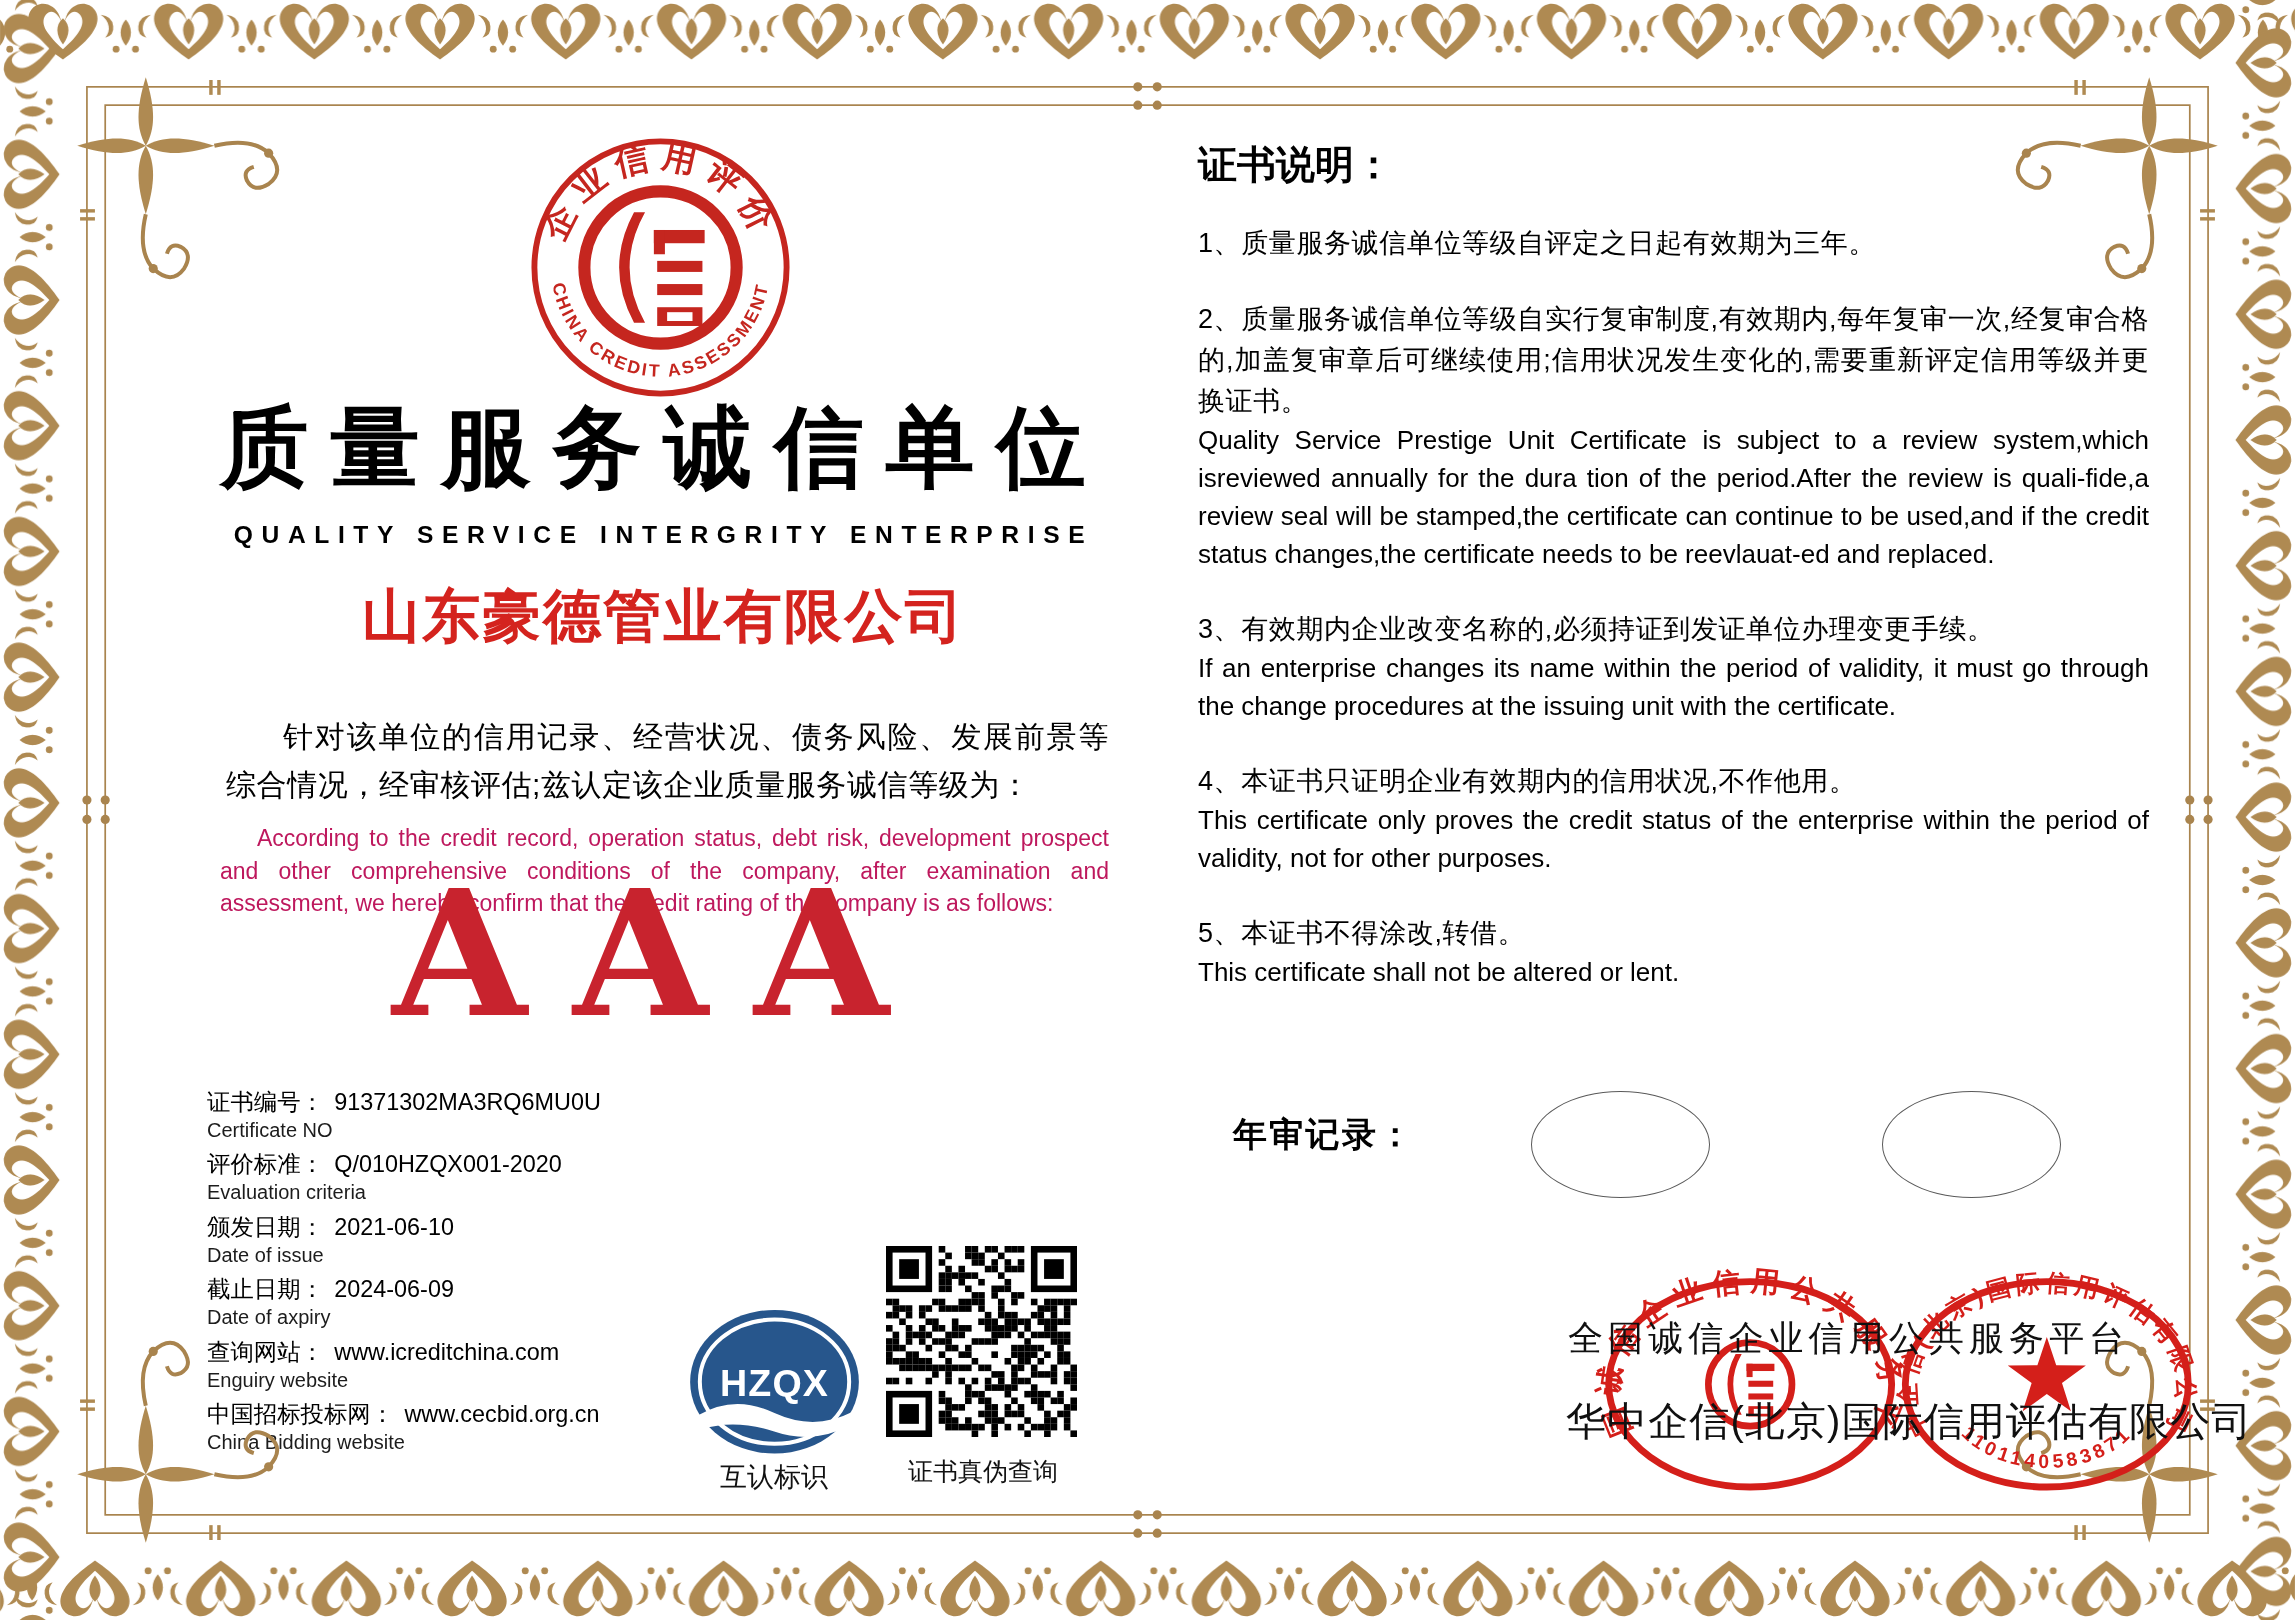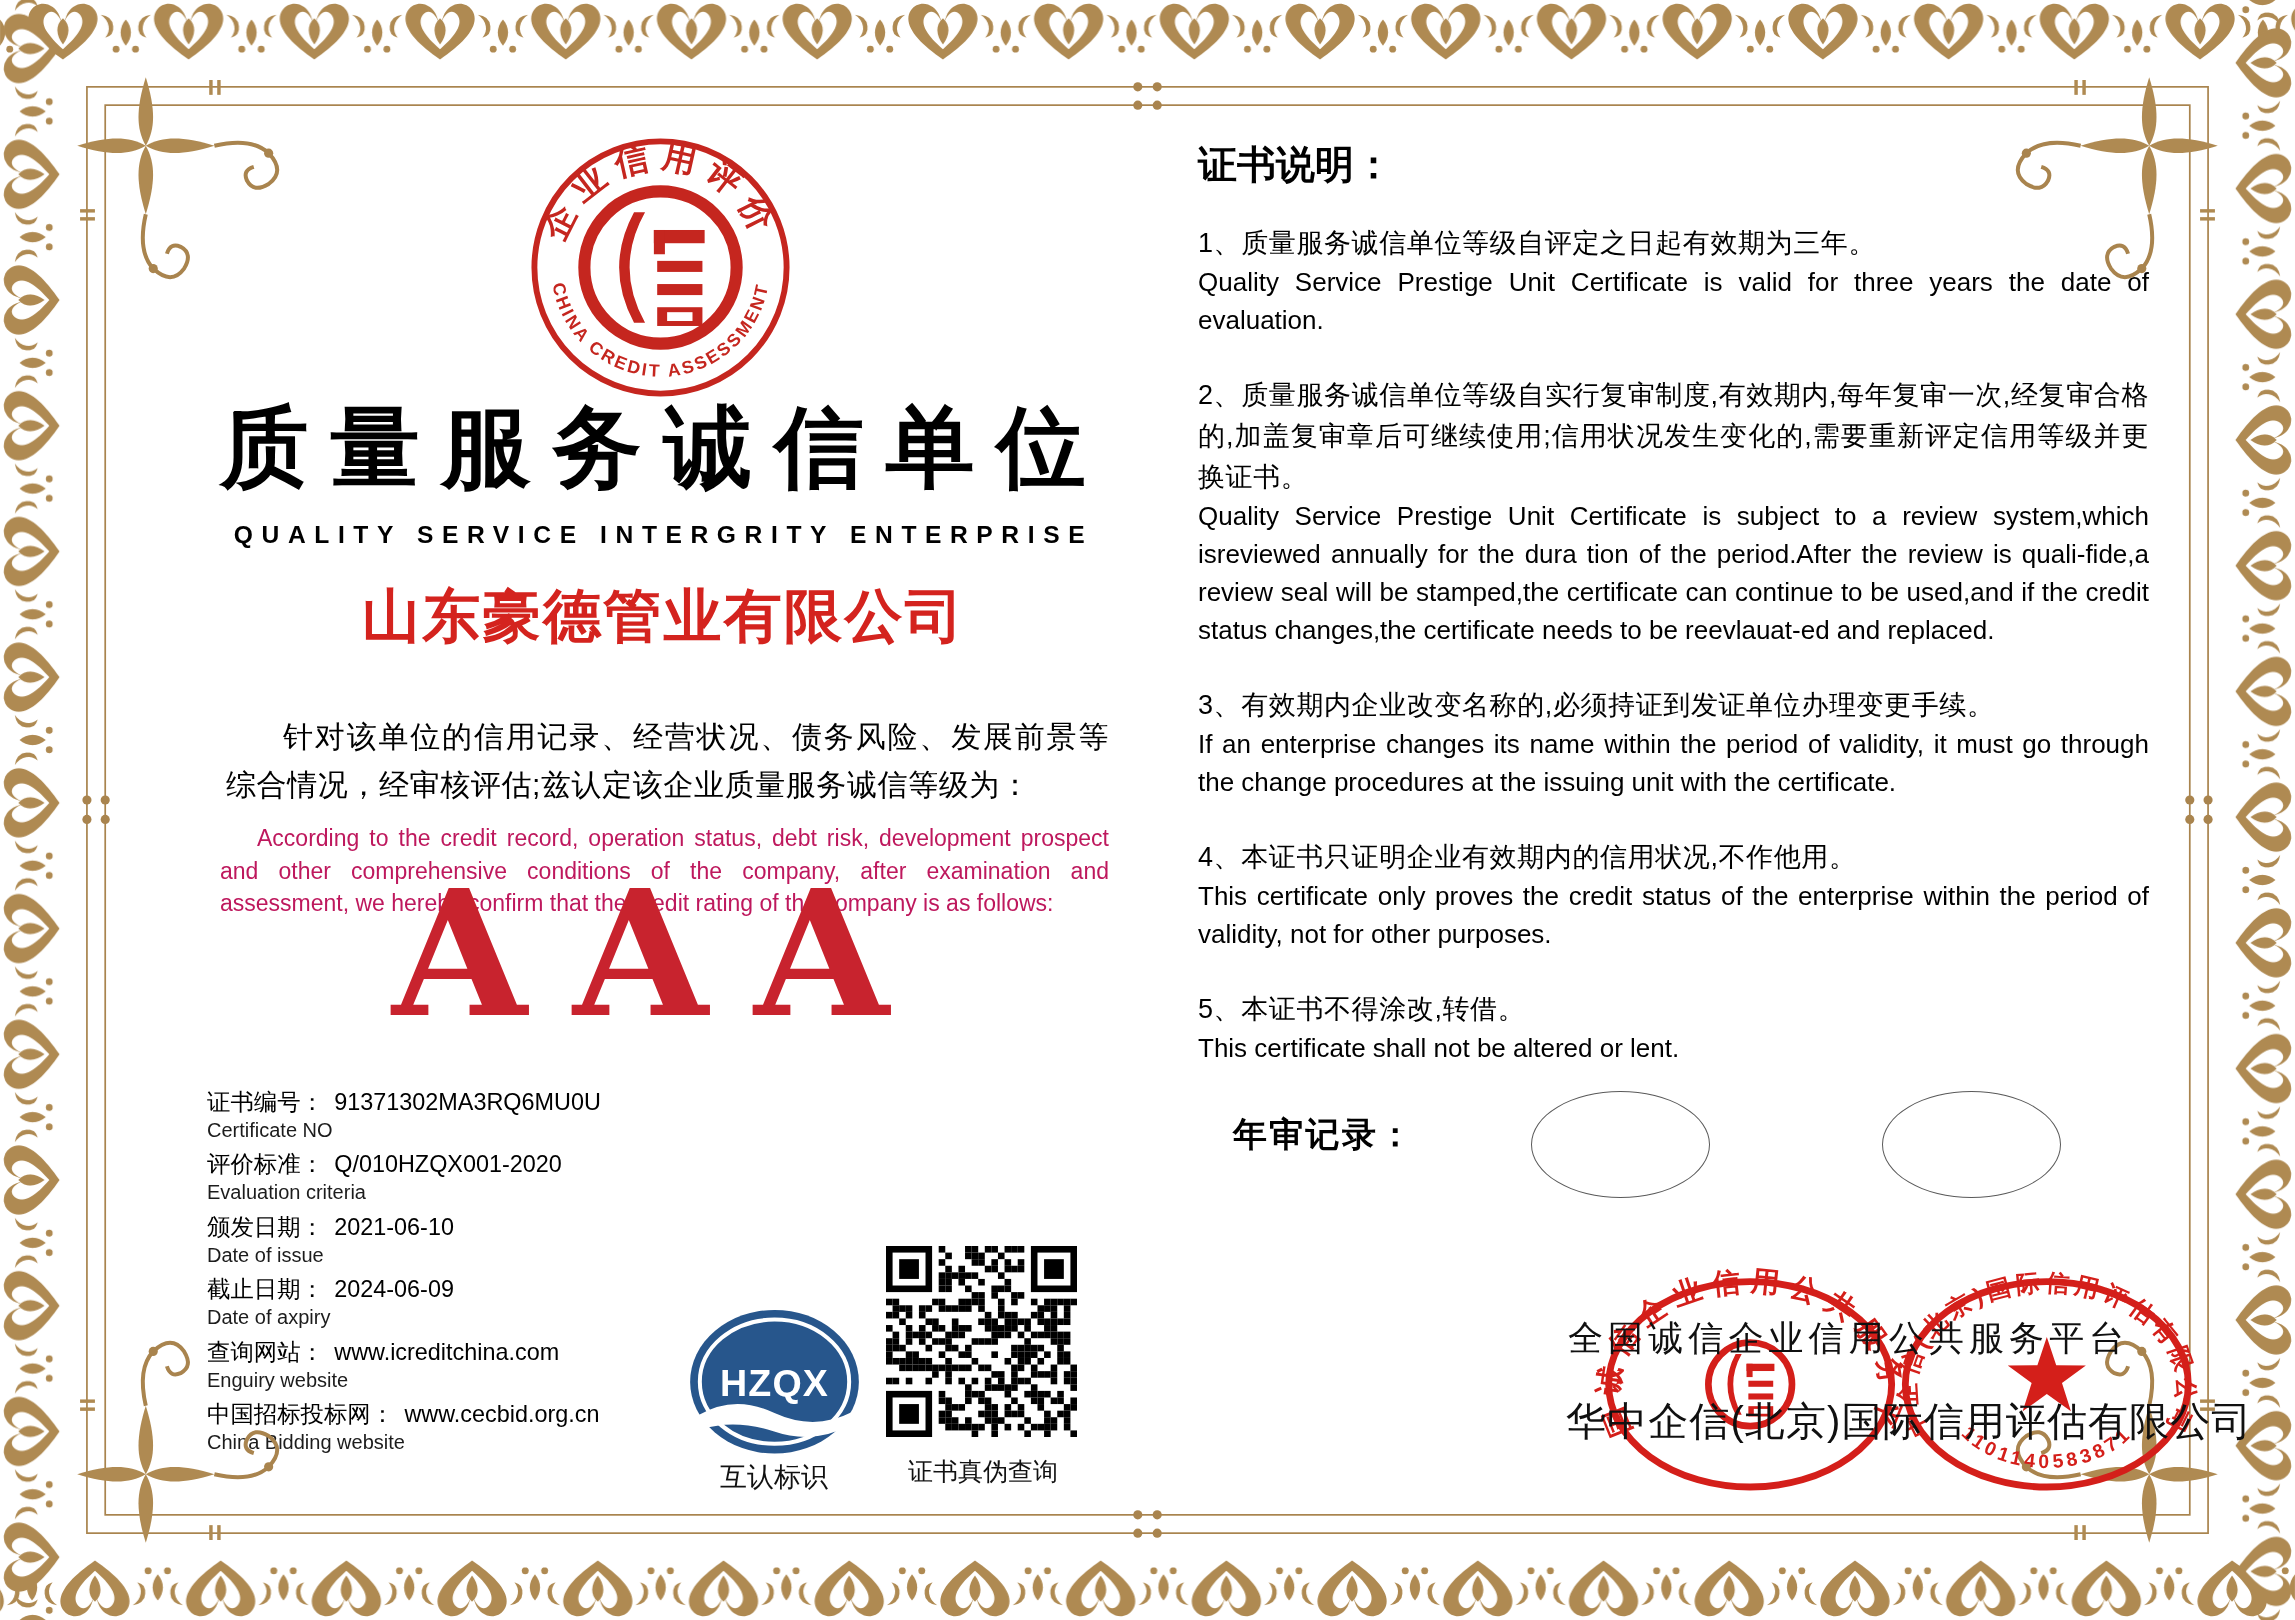--- a/index.html
+++ b/index.html
@@ -532,21 +532,20 @@
       <rect x="0" y="242" width="77" height="77" fill="#000"></rect>
       <rect x="11" y="253" width="55" height="55" fill="#fff"></rect>
       <rect x="22" y="264" width="33" height="33" fill="#000"></rect>
     </svg></div>
 <div class="abs center qr-label">证书真伪查询</div>
 
 <div class="abs notes">
   <div class="notes-header">证书说明：</div>
   <div class="note-item">
     <div class="note-cn">1、质量服务诚信单位等级自评定之日起有效期为三年。</div>
-    <div class="note-en">Quality Service Prestige Unit Certificate is valid for three years the date of evaluation.</div>
   </div>
   <div class="note-item">
     <div class="note-cn">2、质量服务诚信单位等级自实行复审制度,有效期内,每年复审一次,经复审合格的,加盖复审章后可继续使用;信用状况发生变化的,需要重新评定信用等级并更换证书。</div>
     <div class="note-en">Quality Service Prestige Unit Certificate is subject to a review system,which isreviewed annually for the dura tion of the period.After the review is quali-fide,a review seal will be stamped,the certificate can continue to be used,and if the credit status changes,the certificate needs to be reevlauat-ed and replaced.</div>
   </div>
   <div class="note-item">
     <div class="note-cn">3、有效期内企业改变名称的,必须持证到发证单位办理变更手续。</div>
     <div class="note-en">If an enterprise changes its name within the period of validity, it must go through the change procedures at the issuing unit with the certificate.</div>
   </div>
   <div class="note-item">

